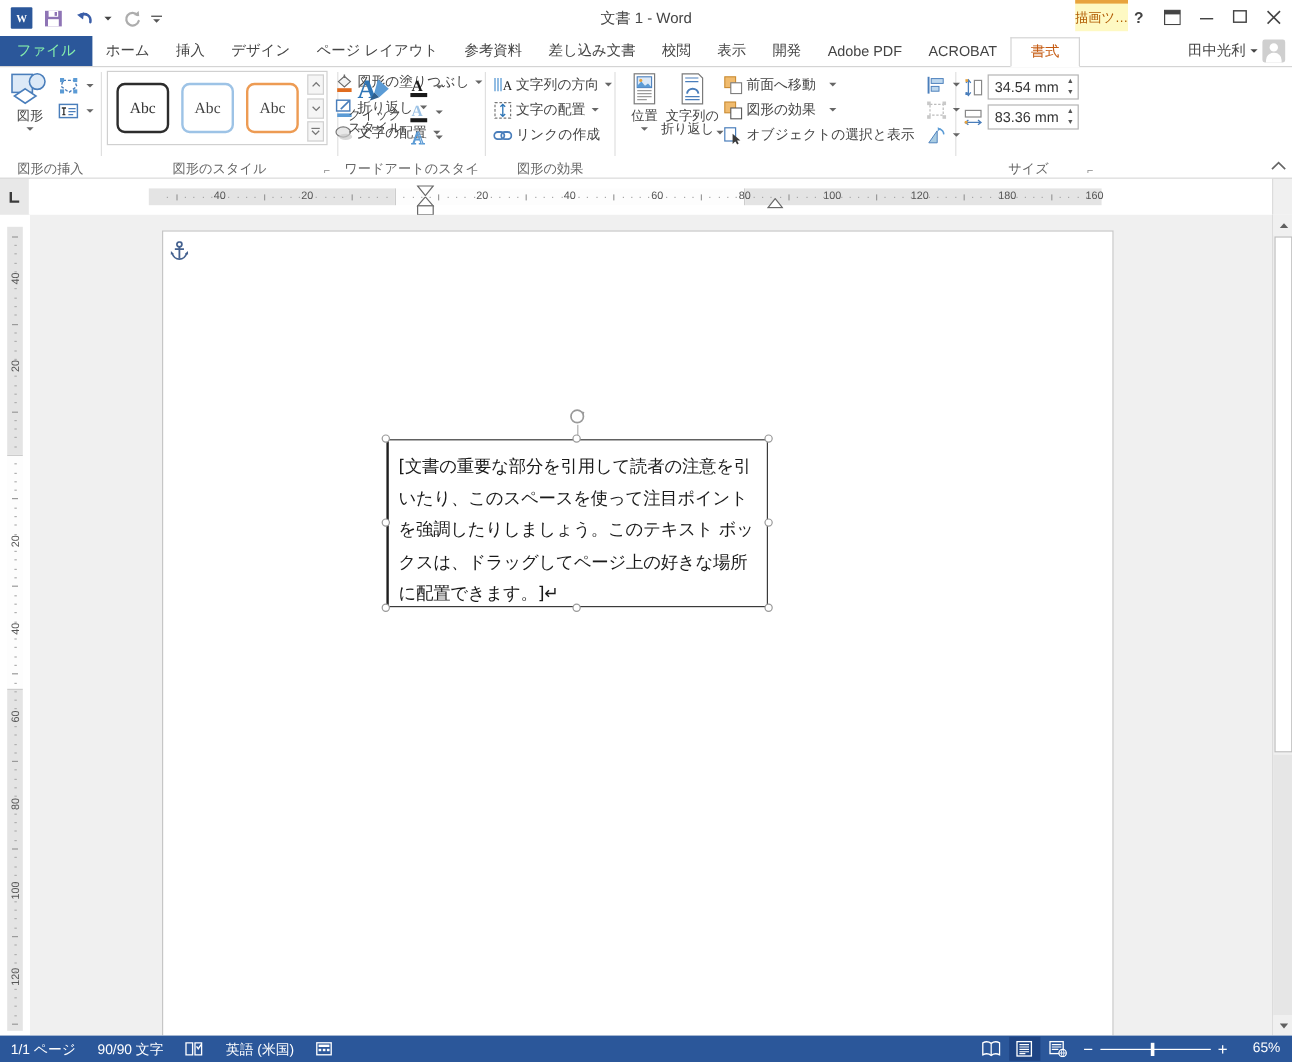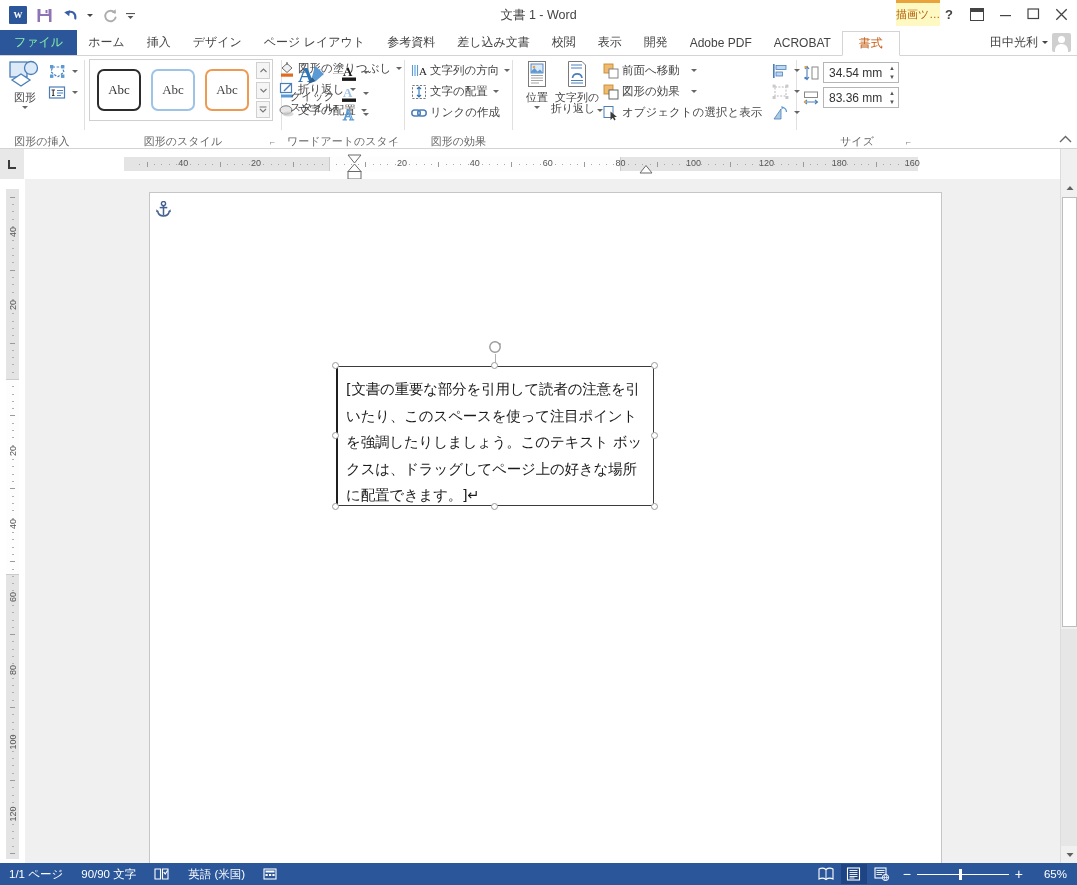--- a/index.html
+++ b/index.html
@@ -147,21 +147,21 @@
   .vr-track { position:absolute; left:6px; width:13px; top:0; bottom:0; }
   .vr-seg { position:absolute; left:0; width:13px; }
   .vr-grey { background:#e4e4e4; }
   .vr-white { background:#fdfdfd; border-top:1px solid #ccc; border-bottom:1px solid #ccc; }
   .vr-num { position:absolute; left:0; width:13px; font-size:9px; color:#555; text-align:center;
             transform:rotate(-90deg); transform-origin:center; }
   .vr-tick { position:absolute; height:1px; background:#9a9a9a; }
 
   .canvas { flex:1; position:relative; background:#f0f0f0; overflow:hidden; }
   .page {
-    position:absolute; left:124px; top:13px; width:793px; height:680px;
+    position:absolute; left:110px; top:13px; width:793px; height:680px;
     background:#fff; border:1px solid #c6c6c6;
   }
   .anchor { position:absolute; left:6px; top:8px; width:16px;height:16px; }
 
   .tbwrap { position:absolute; left:186px; top:173px; width:318px; height:140px; }
   .rot-handle {
     position:absolute; left:50%; top:-26px; margin-left:-7px; width:14px;height:14px;
   }
   .rot-stem { position:absolute; left:50%; top:-12px; width:1px;height:12px;background:#b0b0b0; }
   .textbox {

